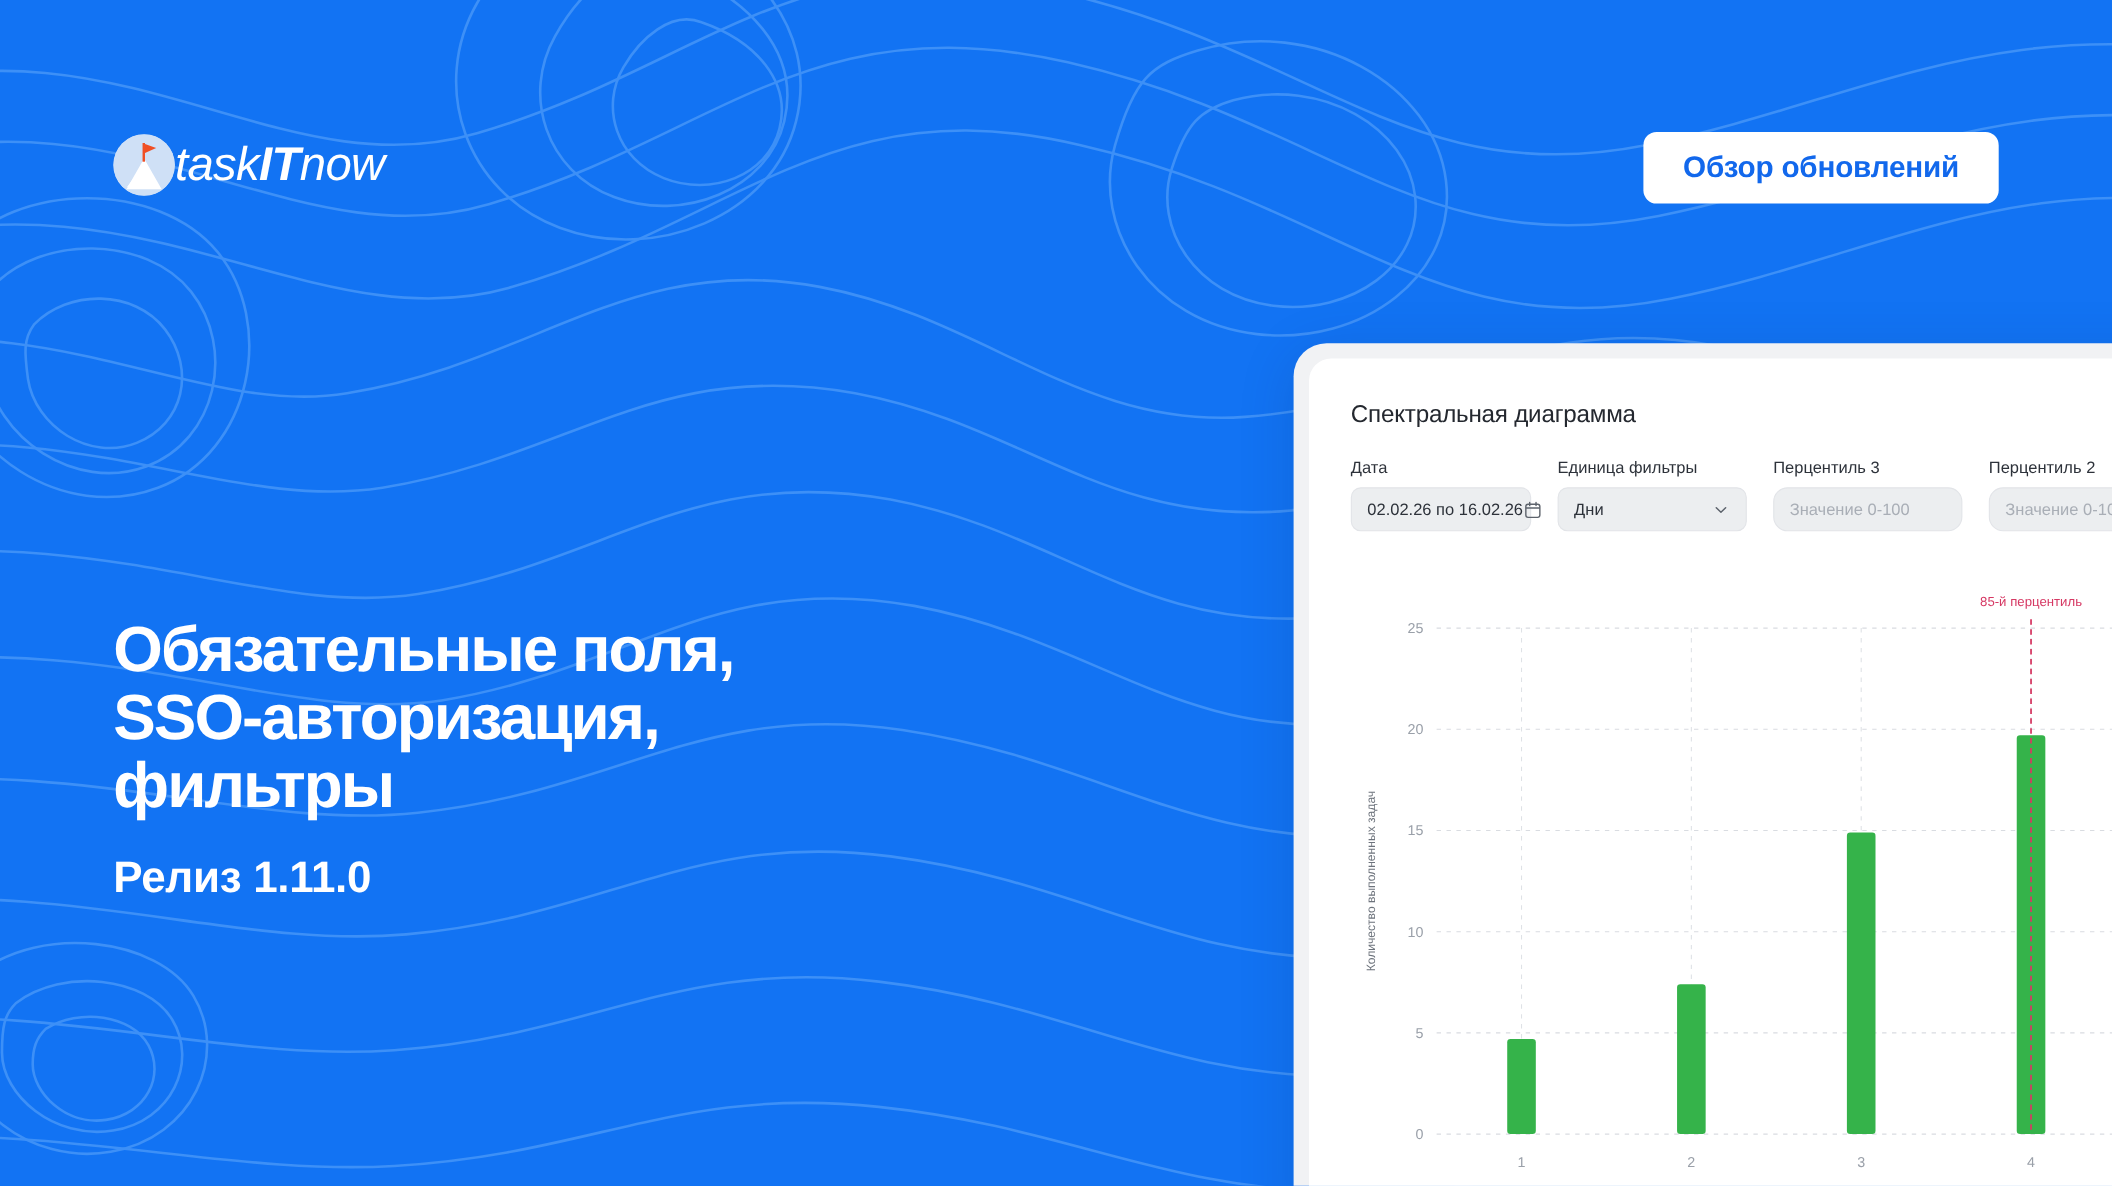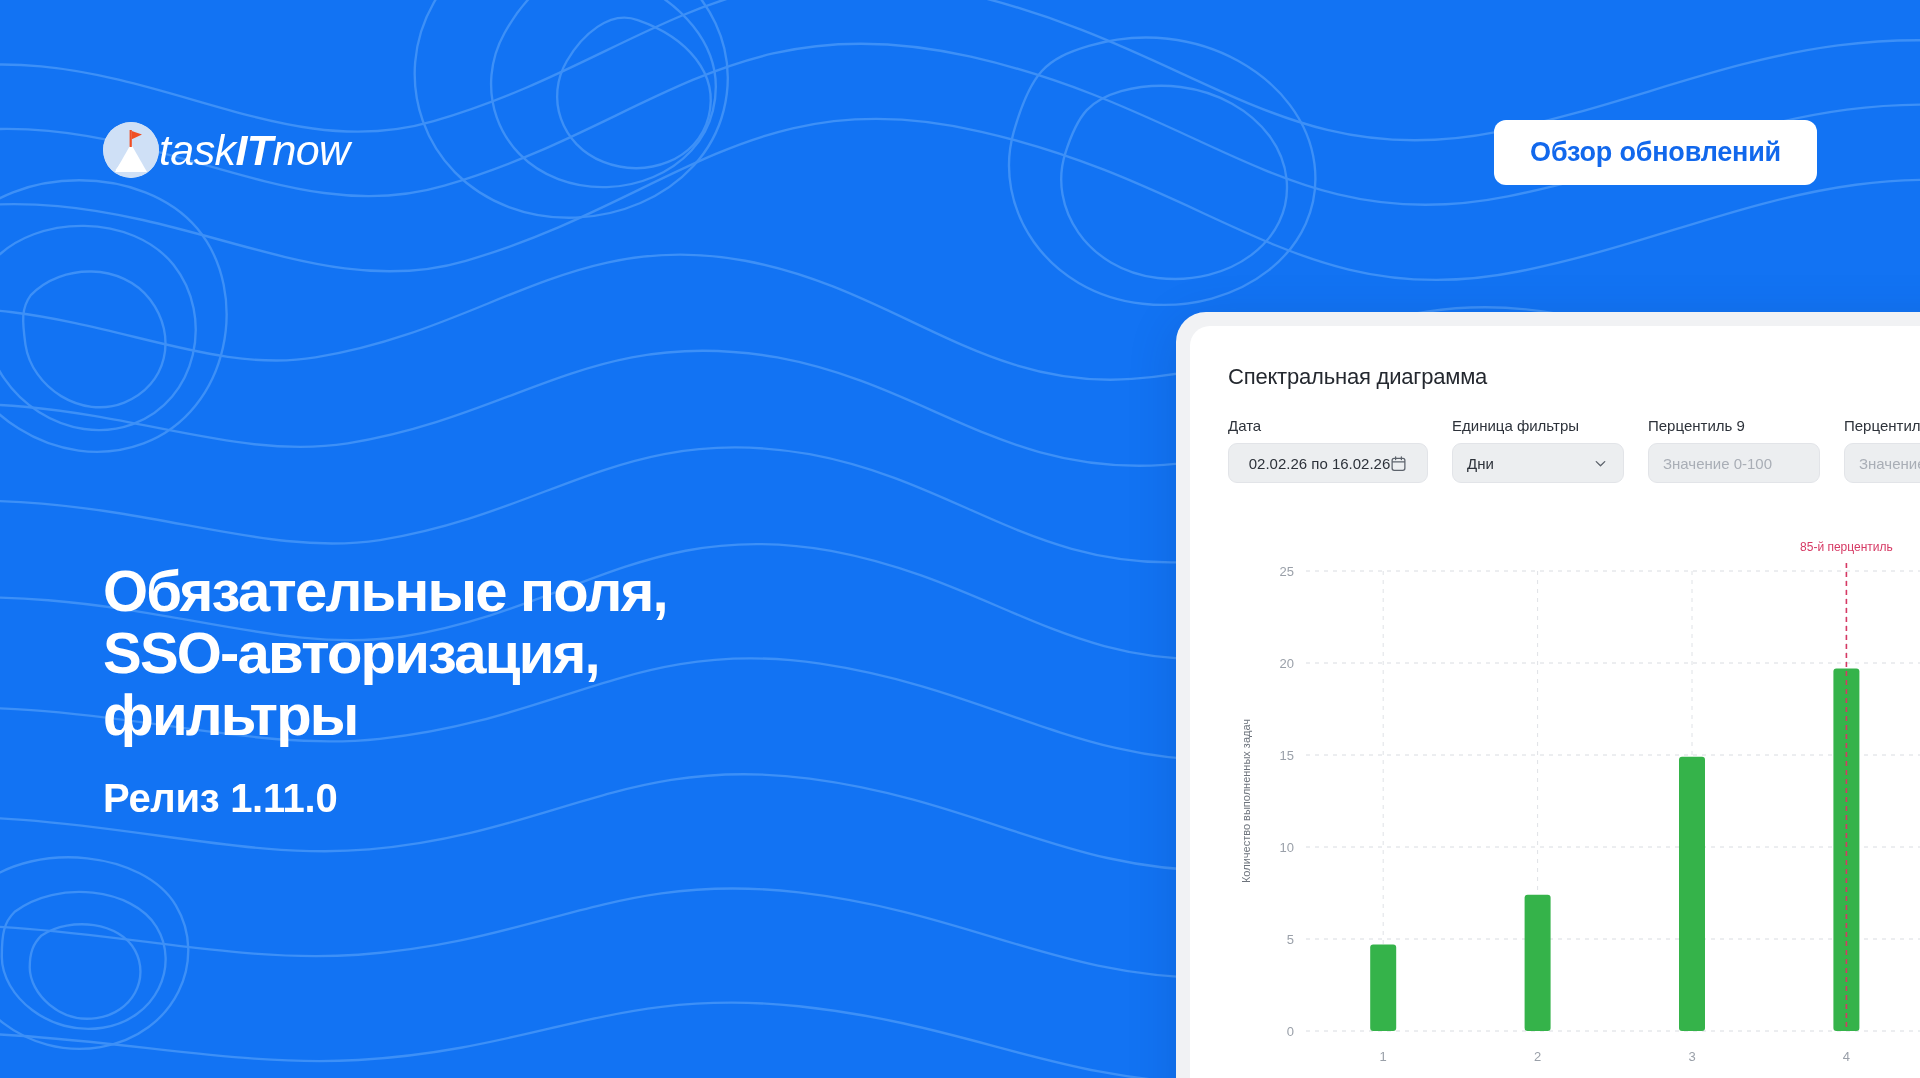--- a/index.html
+++ b/index.html
@@ -164,23 +164,23 @@
     border-radius: 9px;
     display: flex;
     align-items: center;
     padding: 0 14px;
     font-size: 15px;
     color: #2d323a;
     white-space: nowrap;
     cursor: pointer;
     user-select: none;
   }
-  .control.date { width: 200px; justify-content: center; }
+  .control.date { width: 164px; justify-content: flex-start; }
   .control.select { width: 172px; justify-content: space-between; }
-  .control.input { width: 172px; color: #a9aeb6; }
+  .control.input { width: 172px; color: #a9aeb6; border-radius: 13px; }
   .control .icon { display: flex; align-items: center; flex: none; }
 
   
   .chart-zone {
     position: relative;
     margin-top: 36px;
     width: 860px;
     height: 600px;
   }
   .chart-zone svg { display: block; }
@@ -290,21 +290,21 @@
           <span>Дни</span>
           <span class="icon">
             <svg width="17" height="17" viewBox="0 0 20 20" fill="none" aria-hidden="true">
               <path d="M5 7.8 L10 12.6 L15 7.8" stroke="#5d636c" stroke-width="1.6" stroke-linecap="round" stroke-linejoin="round"></path>
             </svg>
           </span>
         </div>
       </div>
 
       <div class="field">
-        <div class="field-label">Перцентиль 9</div>
+        <div class="field-label">Перцентиль 3</div>
         <div class="control input">
           <span>Значение 0-100</span>
         </div>
       </div>
 
       <div class="field">
         <div class="field-label">Перцентиль 2</div>
         <div class="control input">
           <span>Значение 0-100</span>
         </div>

